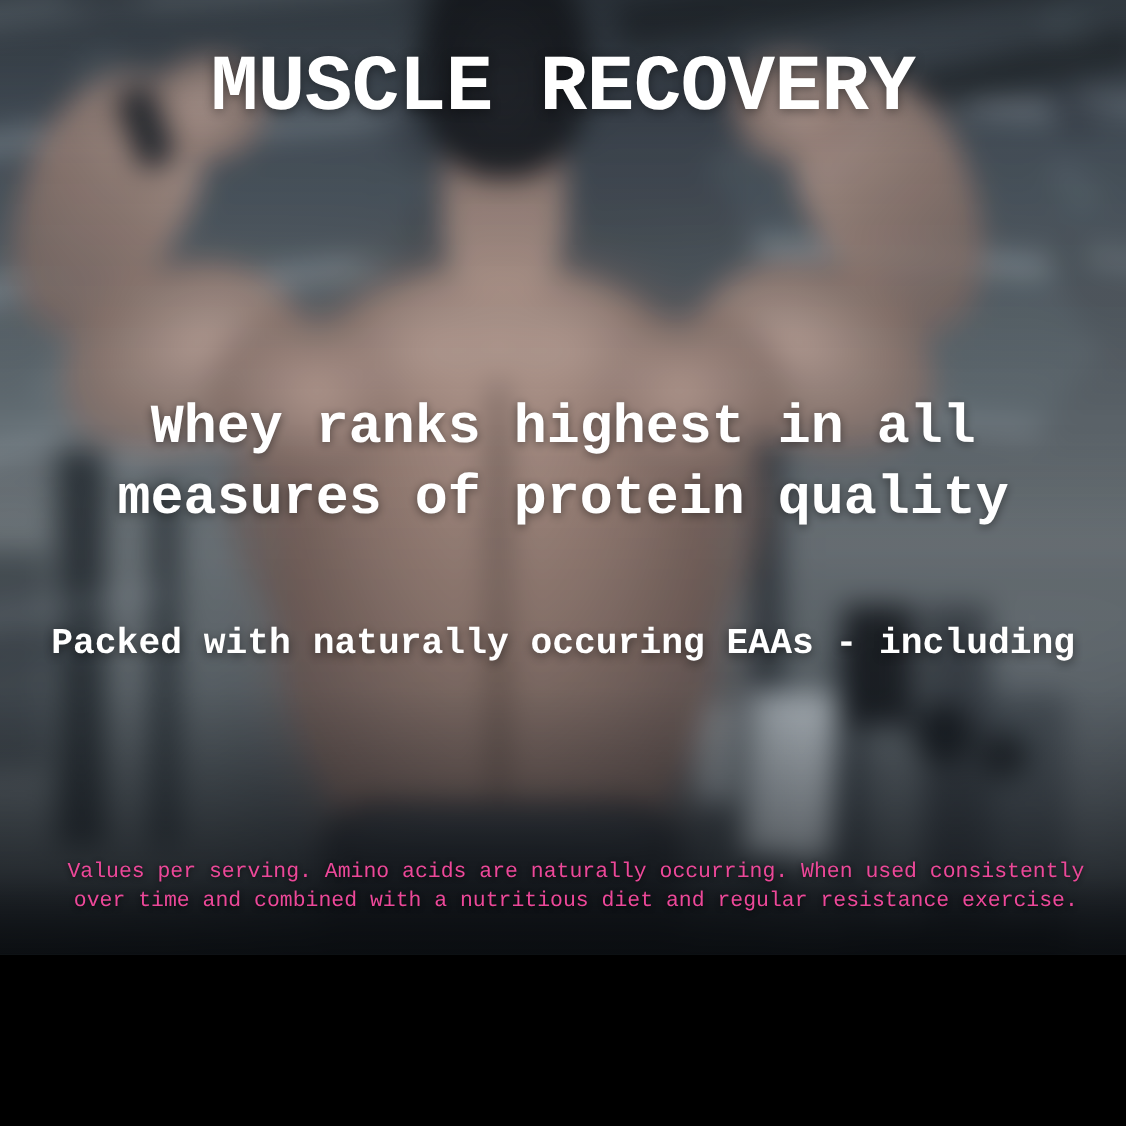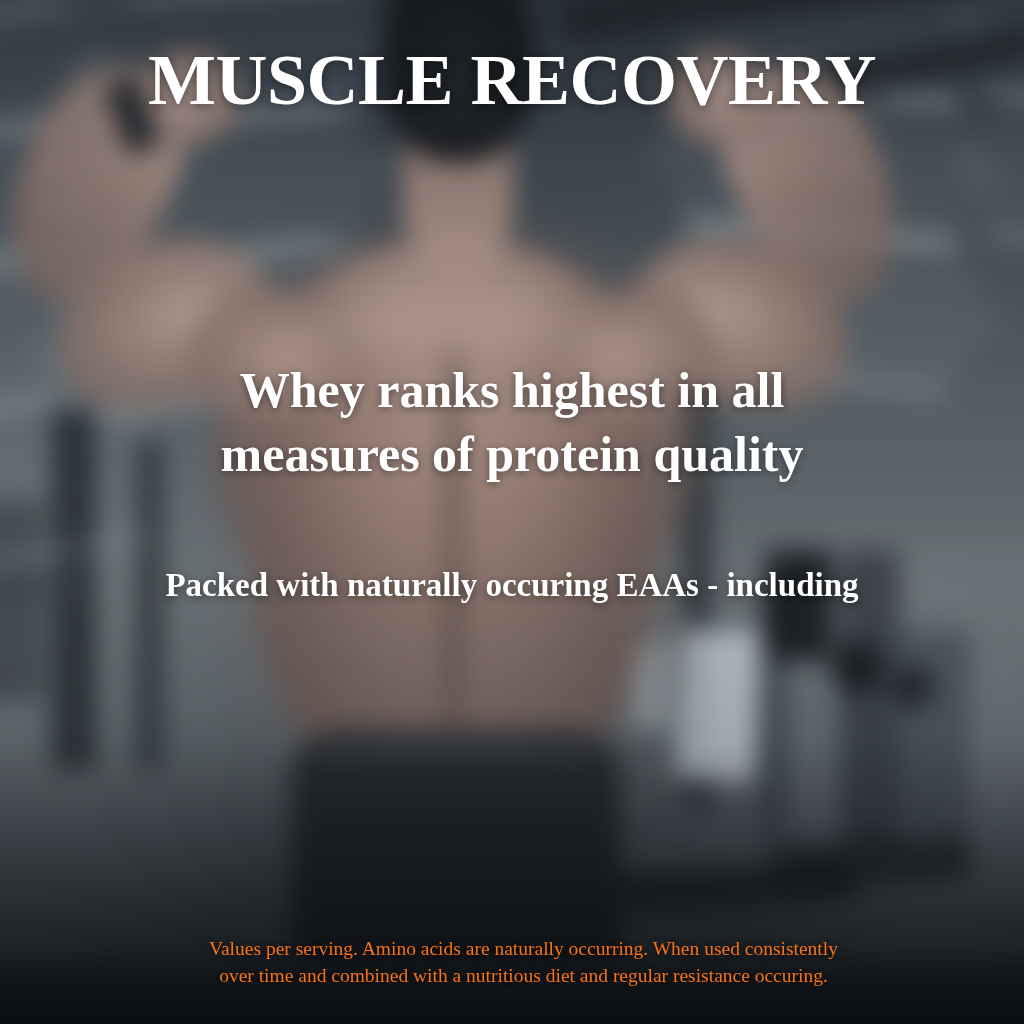--- a/index.html
+++ b/index.html
@@ -3,23 +3,23 @@
 <meta charset="utf-8">
 <style>
   html, body {
     margin: 0;
     padding: 0;
     background: #000;
   }
   .canvas {
     position: relative;
     width: 1024px;
-    height: 1024px;
+    height: 868px;
     overflow: hidden;
-    font-family: Liberation Serif, serif;
+    font-family: Liberation Mono, monospace;
     background: #2b333b;
   }
 
   
   .photo {
     position: absolute;
     inset: 0;
     overflow: hidden;
   }
   .photo-inner {
@@ -294,21 +294,21 @@
     line-height: 1.20;
     text-shadow: 0 2px 9px rgba(0,0,0,0.48);
     white-space: nowrap;
   }
   .disclaimer {
     position: absolute;
     left: 0; right: 0; bottom: 34px;
     font-size: 19.5px;
     font-weight: 400;
     line-height: 1.42;
-    color: #f97316;
+    color: #ec4899;
     text-shadow: 0 1px 5px rgba(0,0,0,0.65);
     margin-left: 23px;
   }
   .line { display: block; }
 </style>
 </head>
 <body>
 
 <div class="canvas">
 
@@ -394,17 +394,17 @@
       <span class="line">Whey ranks highest in all</span>
       <span class="line">measures of protein quality</span>
     </div>
 
     <div class="body-copy">
       <span class="line">Packed with naturally occuring EAAs - including</span>
     </div>
 
     <div class="disclaimer">
       <span class="line">Values per serving. Amino acids are naturally occurring. When used consistently</span>
-      <span class="line">over time and combined with a nutritious diet and regular resistance occuring.</span>
+      <span class="line">over time and combined with a nutritious diet and regular resistance exercise.</span>
     </div>
 
   </div>
 </div>
 
 </body></html>

